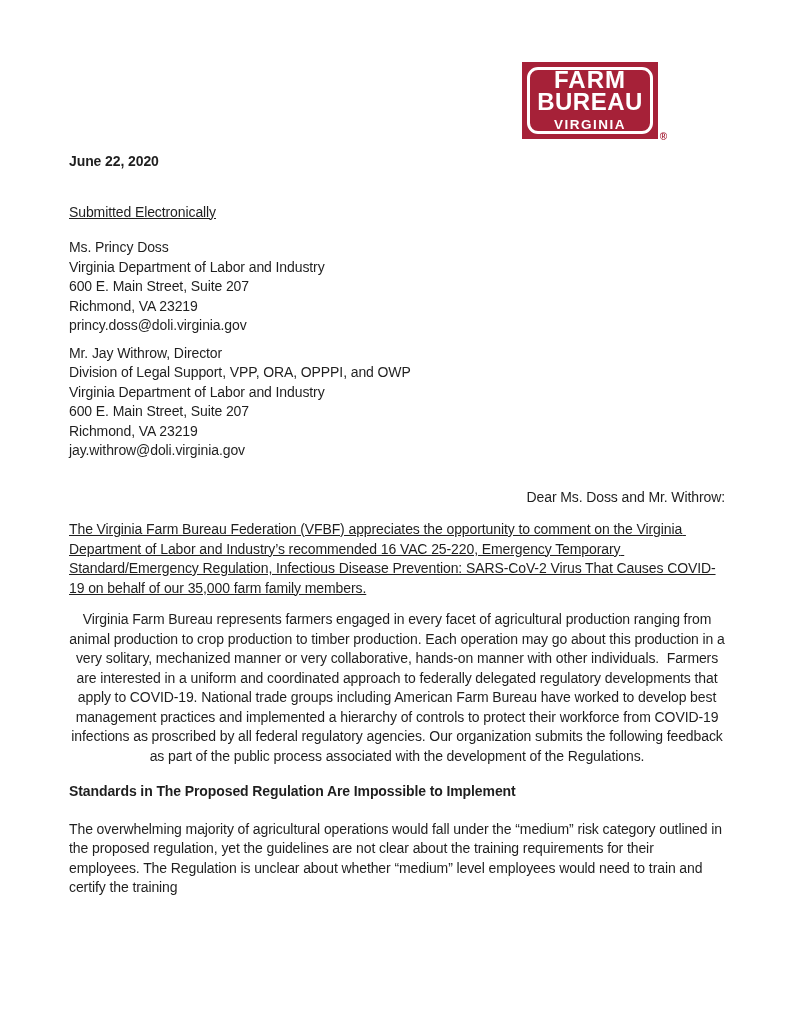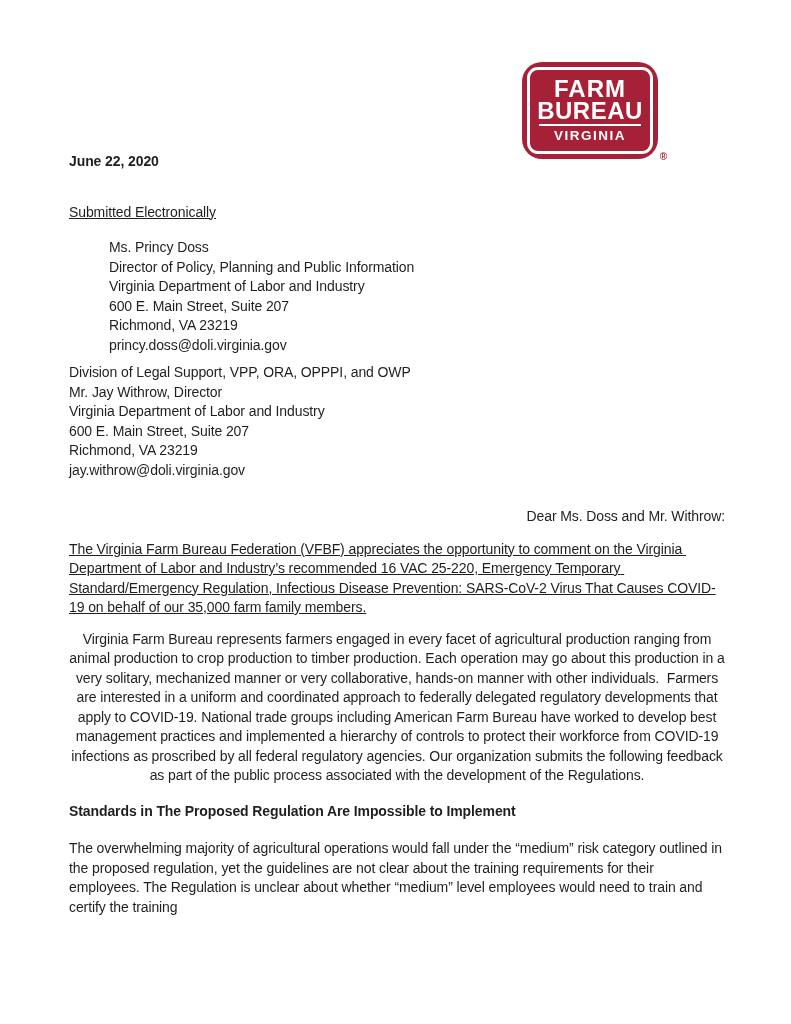--- a/index.html
+++ b/index.html
@@ -19,38 +19,38 @@
     top: 0;
     width: 656px;
     font-size: 14px;
     line-height: 19.5px;
     letter-spacing: -0.1px;
   }
   .line { white-space: pre-wrap; }
   .para { white-space: pre-wrap; }
   .date-line { margin-top: 152px; font-weight: bold; }
   .delivery { margin-top: 31px; font-weight: normal; text-decoration: underline; }
-  .addr-block-1 { margin-top: 16px; margin-left: 40px; }
+  .addr-block-1 { margin-top: 16px; }
   .addr-block-2 { margin-top: 8px; }
   .subject { margin-top: 5px; }
   .salutation { margin-top: 27px; text-align: right; }
   .para-1 { margin-top: 13px; text-decoration: underline; }
   .para-2 { margin-top: 12px; text-align: center; }
   .section-heading { margin-top: 16px; font-weight: bold; }
   .para-3 { margin-top: 18px; }
 
   
   .logo {
     position: absolute;
     left: 522px;
     top: 62px;
     width: 136px;
-    height: 97px;
+    height: 77px;
     background: #A62138;
-    border-radius: 20px;
+    border-radius: 0;
     display: flex;
     align-items: center;
     justify-content: center;
   }
   .logo-inner {
     position: absolute;
     left: 5px; top: 5px; right: 5px; bottom: 5px;
     border: 3px solid #ffffff;
     border-radius: 11px;
     display: flex;
@@ -107,30 +107,29 @@
   </div>
 
   <div class="letter">
 
     <div class="line date-line">June 22, 2020</div>
 
     <div class="line delivery">Submitted Electronically</div>
 
     <div class="addr-block-1">
       <div class="line">Ms. Princy Doss</div>
-      <div class="line">Director of Policy, Planning and Public Information</div>
       <div class="line">Virginia Department of Labor and Industry</div>
       <div class="line">600 E. Main Street, Suite 207</div>
       <div class="line">Richmond, VA 23219</div>
       <div class="line">princy.doss@doli.virginia.gov</div>
     </div>
 
     <div class="addr-block-2">
+      <div class="line">Mr. Jay Withrow, Director</div>
       <div class="line">Division of Legal Support, VPP, ORA, OPPPI, and OWP</div>
-      <div class="line">Mr. Jay Withrow, Director</div>
       <div class="line">Virginia Department of Labor and Industry</div>
       <div class="line">600 E. Main Street, Suite 207</div>
       <div class="line">Richmond, VA 23219</div>
       <div class="line">jay.withrow@doli.virginia.gov</div>
     </div>
 
 
     <div class="line salutation">Dear Ms. Doss and Mr. Withrow:</div>
 
     <div class="para para-1">The Virginia Farm Bureau Federation (VFBF) appreciates the opportunity to comment on the Virginia Department of Labor and Industry’s recommended 16 VAC 25-220, Emergency Temporary Standard/Emergency Regulation, Infectious Disease Prevention: SARS-CoV-2 Virus That Causes COVID-19 on behalf of our 35,000 farm family members.</div>

